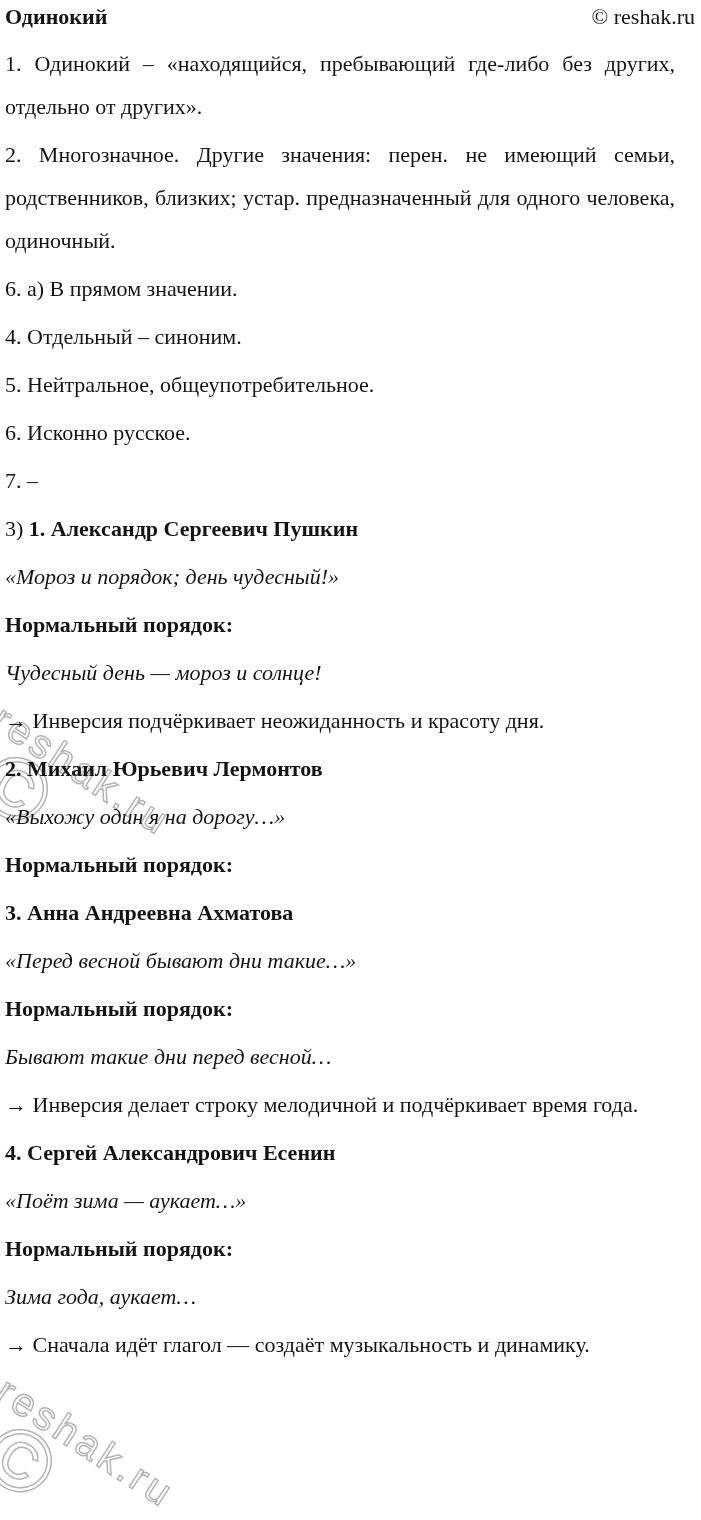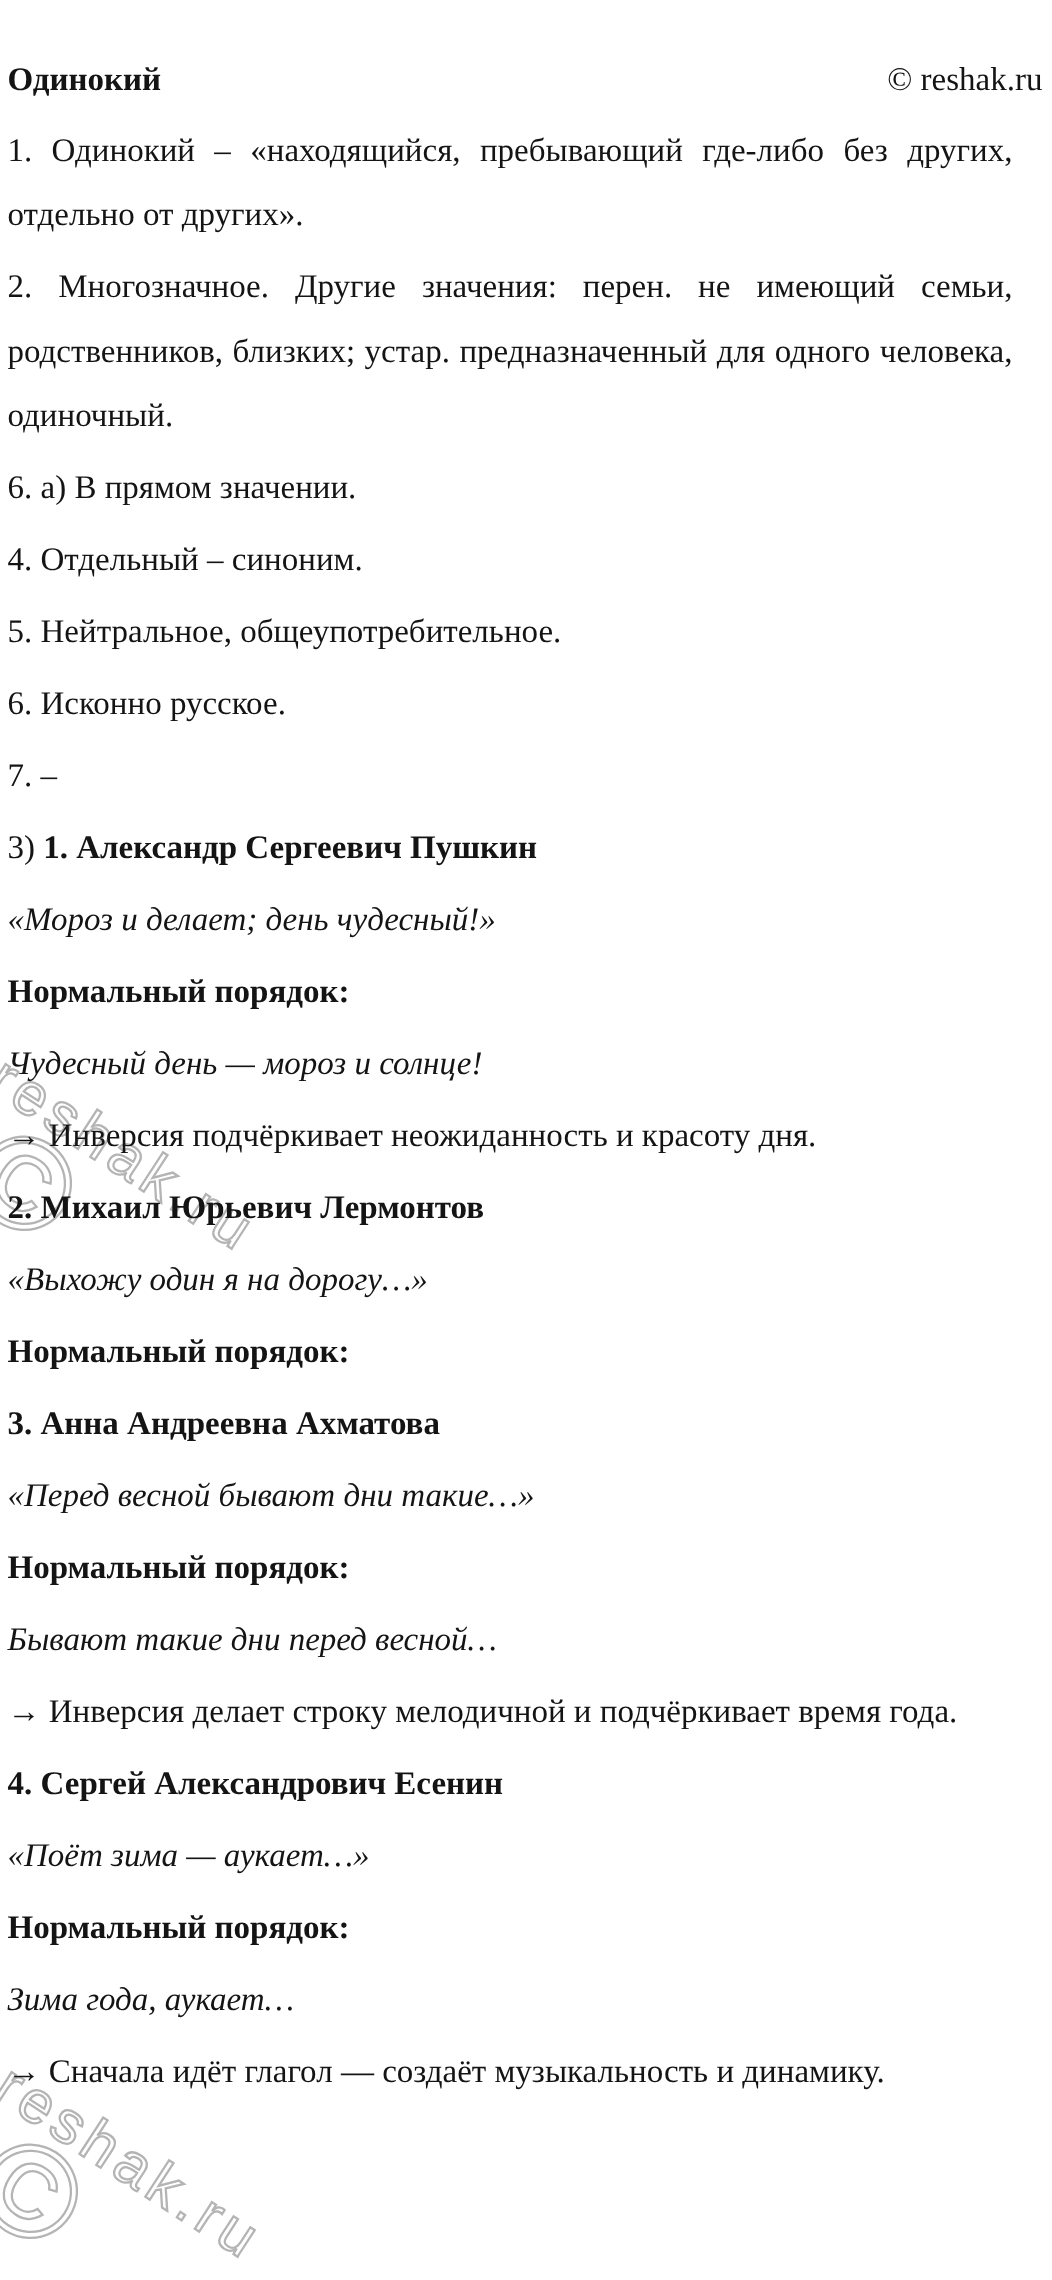--- a/index.html
+++ b/index.html
@@ -48,21 +48,21 @@
     z-index: 1;
     padding: 2px 6px 0 5px;
   }
   .doc-header {
     display: flex;
     justify-content: space-between;
     align-items: baseline;
     line-height: 30px;
     margin-bottom: 10px;
   }
-  .doc-title { font-weight: bold; margin-top: 36px; }
+  .doc-title { font-weight: bold; }
   .content { padding-right: 20px; }
   .content p {
     margin: 0 0 5px 0;
     line-height: 43px;
     text-align: justify;
   }
   .b { font-weight: bold; }
   .i { font-style: italic; }
 </style>
 </head>
@@ -87,21 +87,21 @@
   <div class="content">
     <p>1. Одинокий – «находящийся, пребывающий где-либо без других, отдельно от других».</p>
     <p>2. Многозначное. Другие значения: перен. не имеющий семьи, родственников, близких; устар. предназначенный для одного человека, одиночный.</p>
     <p>6. а) В прямом значении.</p>
     <p>4. Отдельный – синоним.</p>
     <p>5. Нейтральное, общеупотребительное.</p>
     <p>6. Исконно русское.</p>
     <p>7. –</p>
 
     <p><span>3) </span><span class="b">1. Александр Сергеевич Пушкин</span></p>
-    <p class="i">«Мороз и делает; день чудесный!»</p>
+    <p class="i">«Мороз и порядок; день чудесный!»</p>
     <p class="b">Нормальный порядок:</p>
     <p class="i">Чудесный день — мороз и солнце!</p>
     <p>→ Инверсия подчёркивает неожиданность и красоту дня.</p>
 
     <p class="b">2. Михаил Юрьевич Лермонтов</p>
     <p class="i">«Выхожу один я на дорогу…»</p>
     <p class="b">Нормальный порядок:</p>
 
     <p class="b">3. Анна Андреевна Ахматова</p>
     <p class="i">«Перед весной бывают дни такие…»</p>

